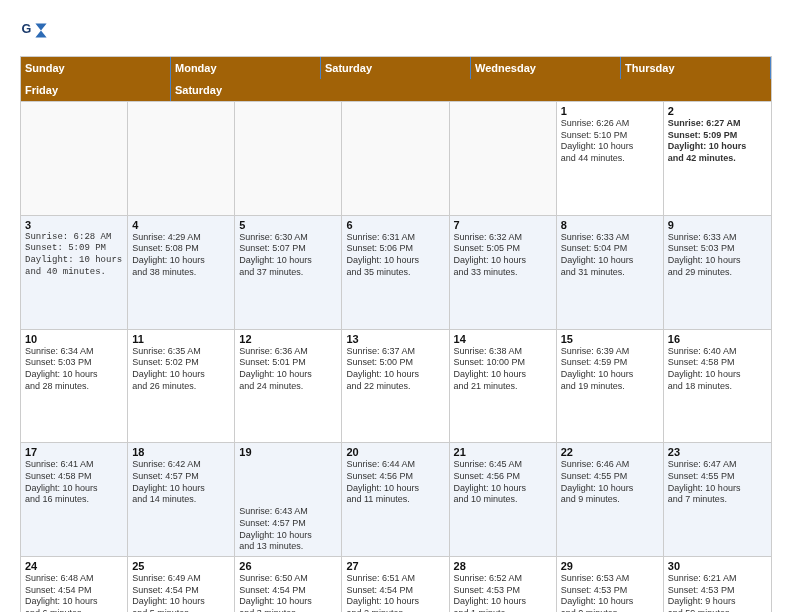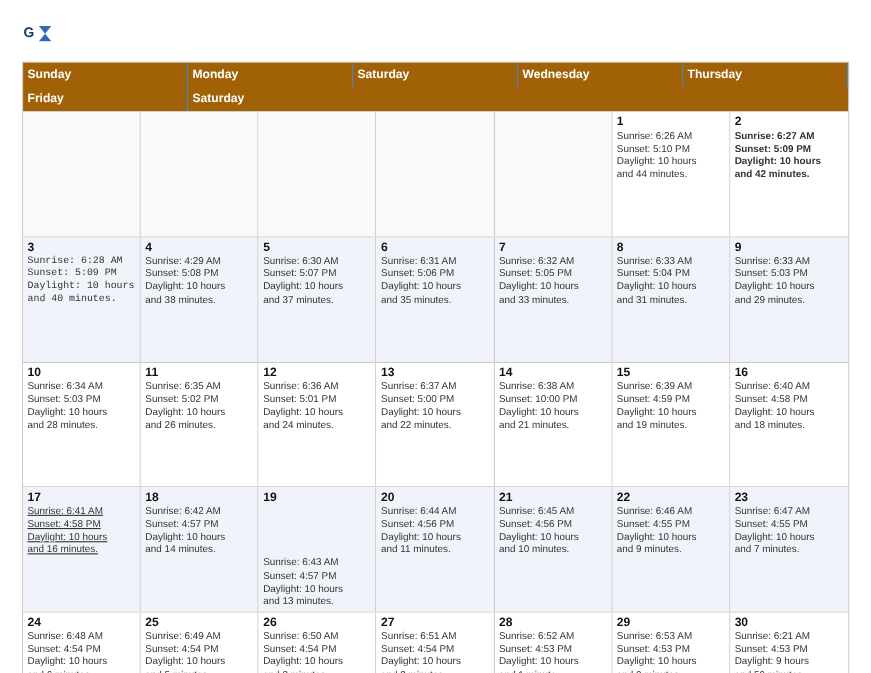--- a/index.html
+++ b/index.html
@@ -253,21 +253,21 @@
             <div class="day-num">16</div>
             <div class="cell-text" style="white-space: pre-line;">Sunrise: 6:40 AM
 Sunset: 4:58 PM
 Daylight: 10 hours
 and 18 minutes.</div>
           </div>
         </div>
         <div class="cal-row">
           <div class="cal-cell alt-row">
             <div class="day-num">17</div>
-            <div class="cell-text" style="white-space: pre-line; text-decoration: underline;">Sunrise: 6:41 AM
+            <div class="cell-text" style="white-space: pre-line;">Sunrise: 6:41 AM
 Sunset: 4:58 PM
 Daylight: 10 hours
 and 16 minutes.</div>
           </div>
           <div class="cal-cell alt-row">
             <div class="day-num">18</div>
             <div class="cell-text" style="white-space: pre-line;">Sunrise: 6:42 AM
 Sunset: 4:57 PM
 Daylight: 10 hours
 and 14 minutes.</div>

